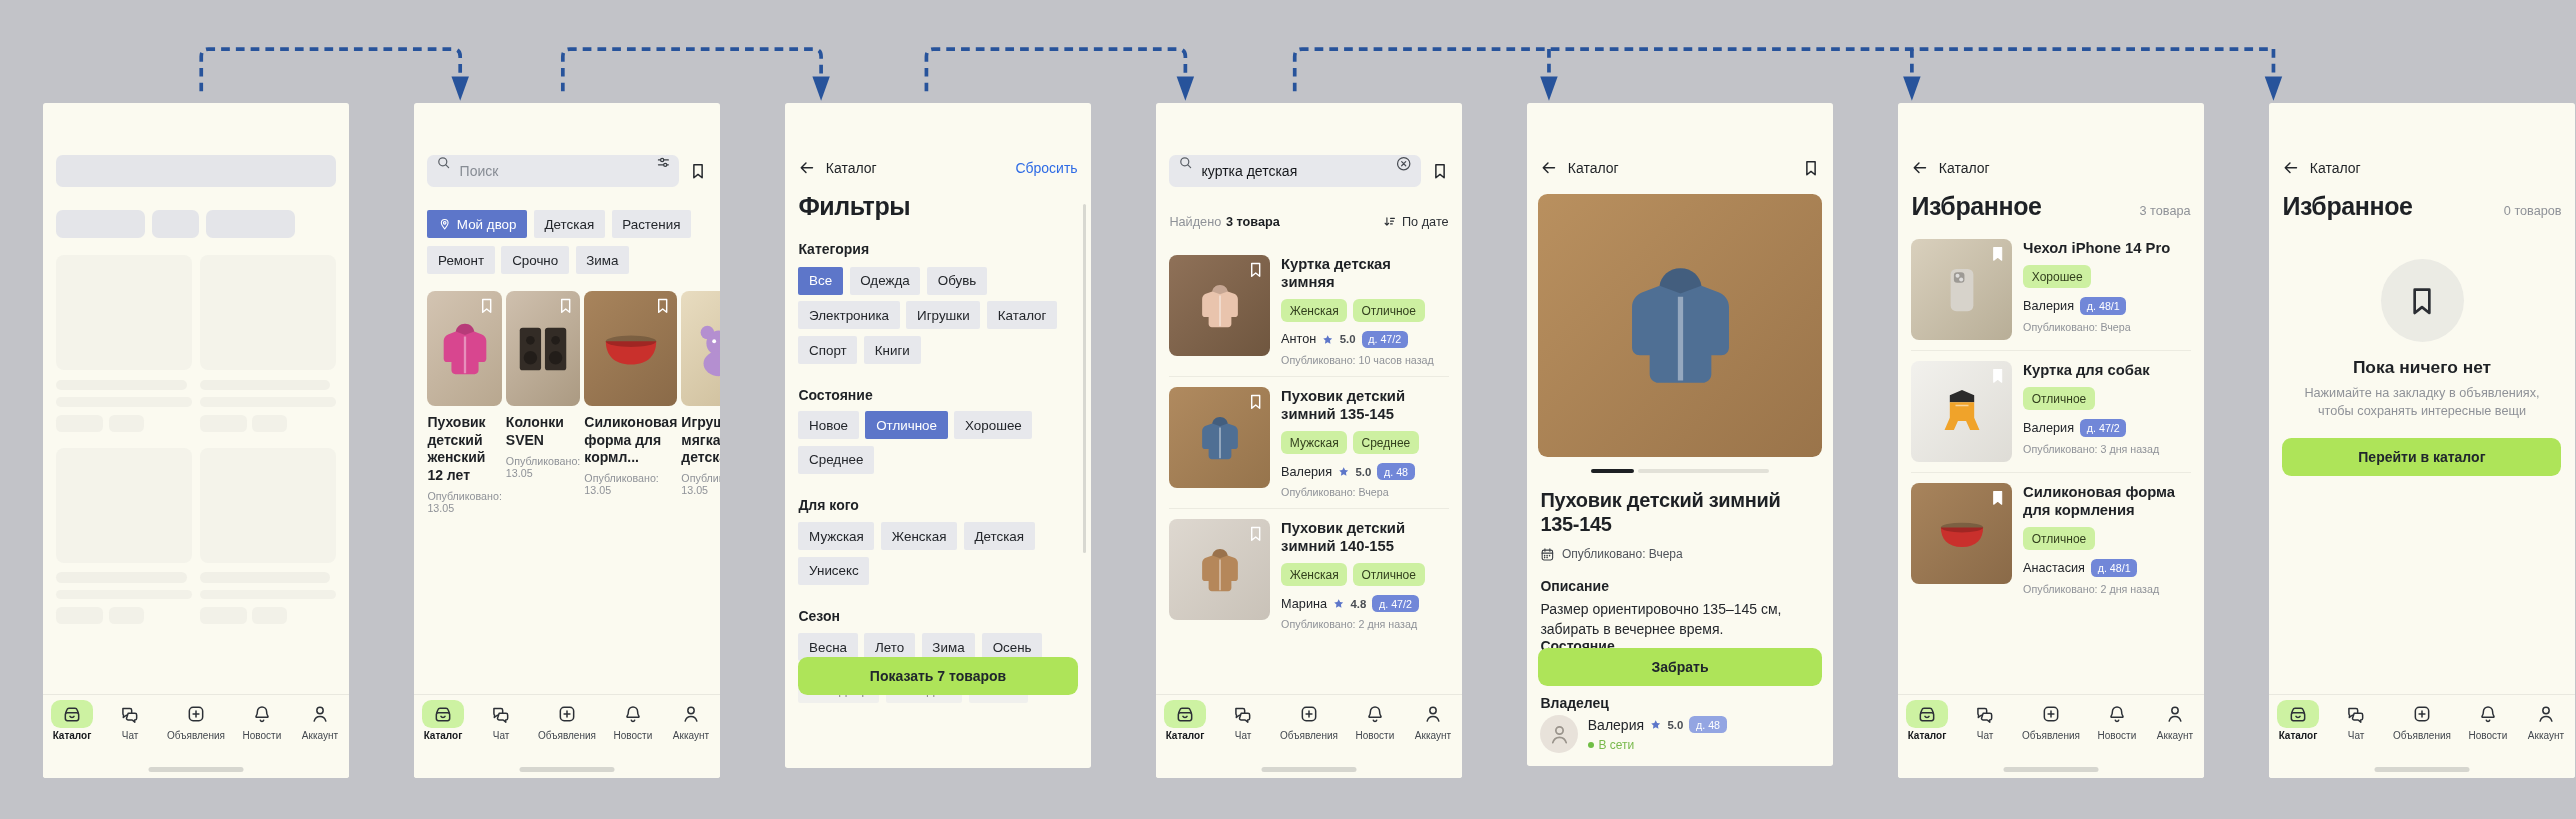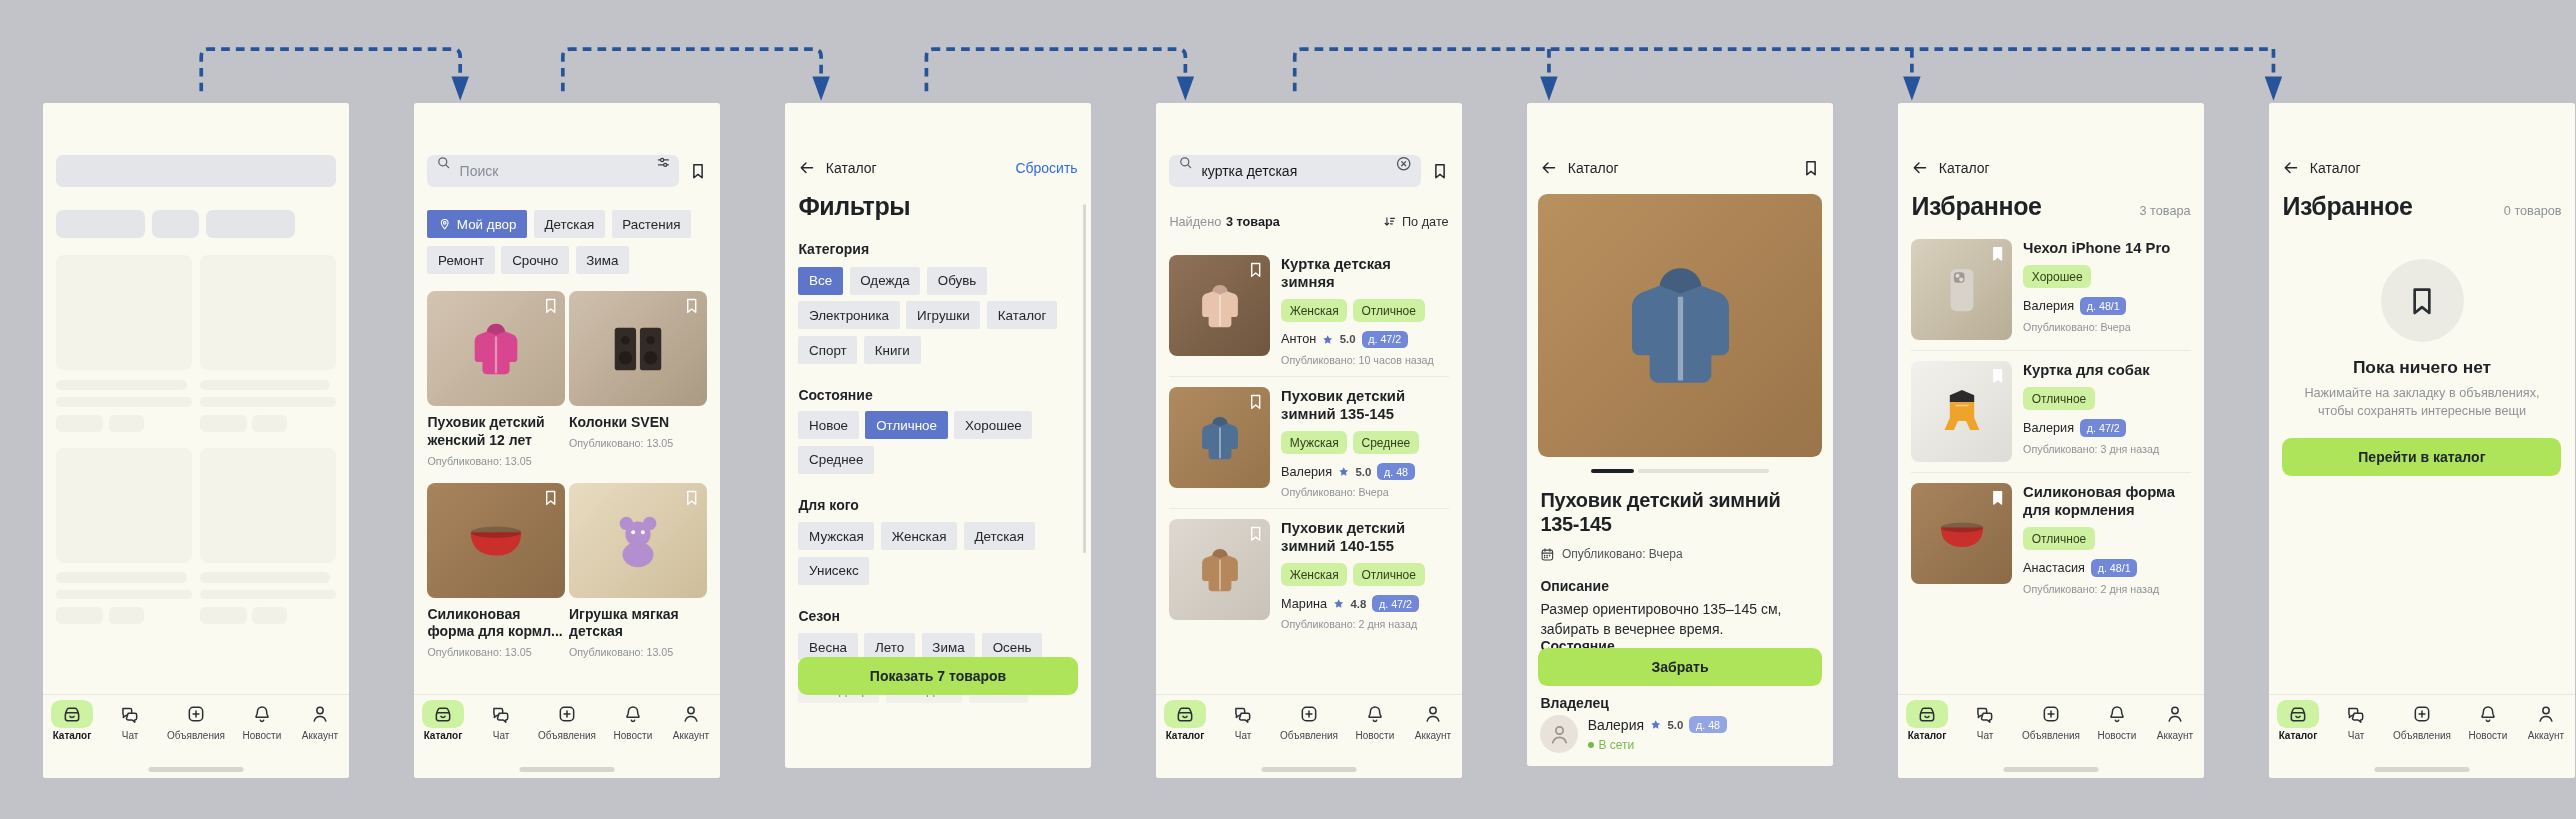--- a/index.html
+++ b/index.html
@@ -37,21 +37,21 @@
   .sbar input::placeholder{color:#878c94}
   .bm-btn{background:none;border:0;padding:0;cursor:pointer}
   .bm-btn .i{width:18px;height:18px;color:#24272c;display:block}
 
   .chips{display:flex;flex-wrap:wrap;gap:6.7px;margin:0 13.4px}
   .chip{height:28px;padding:0 10.7px;border-radius:2px;background:#e7e8ec;font-size:13.4px;
         display:inline-flex;align-items:center;gap:5.4px;color:#23262b;white-space:nowrap}
   .chip.sel{background:#5d76c9;color:#fff}
   .chip .i{width:13.4px;height:13.4px}
 
-  .grid{display:grid;grid-template-columns:1fr 1fr;gap:16px 4px;margin:17.4px 13.4px 0}
+  .grid{display:grid;grid-template-columns:1fr 1fr 1fr 1fr;gap:16px 4px;margin:17.4px 13.4px 0}
   .gimg{height:115px;border-radius:8px;position:relative;display:flex;align-items:center;justify-content:center;overflow:hidden}
   .gimg .pic{width:62px;height:62px}
   .gbm{position:absolute;top:6px;right:6px;width:17.4px;height:17.4px;color:#fff}
   .gtitle{margin-top:8px;font-size:14px;font-weight:bold;line-height:1.25}
   .gmeta{margin-top:5.4px;font-size:10.7px;color:#8f9298}
 
   .found{display:flex;align-items:center;margin:28px 13.4px 0;font-size:12.7px}
   .gray{color:#8f9298}
   .bold{font-weight:bold;color:#1b1e22}
   .sort{margin-left:auto;display:flex;align-items:center;gap:5.4px;color:#2b2f34}

